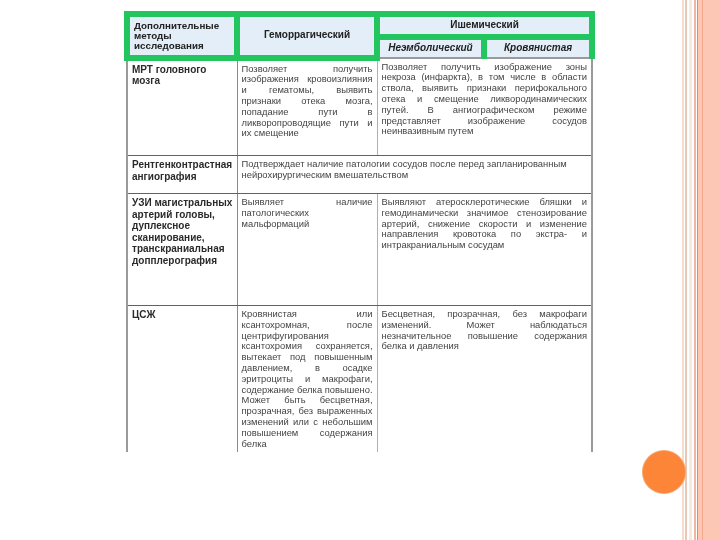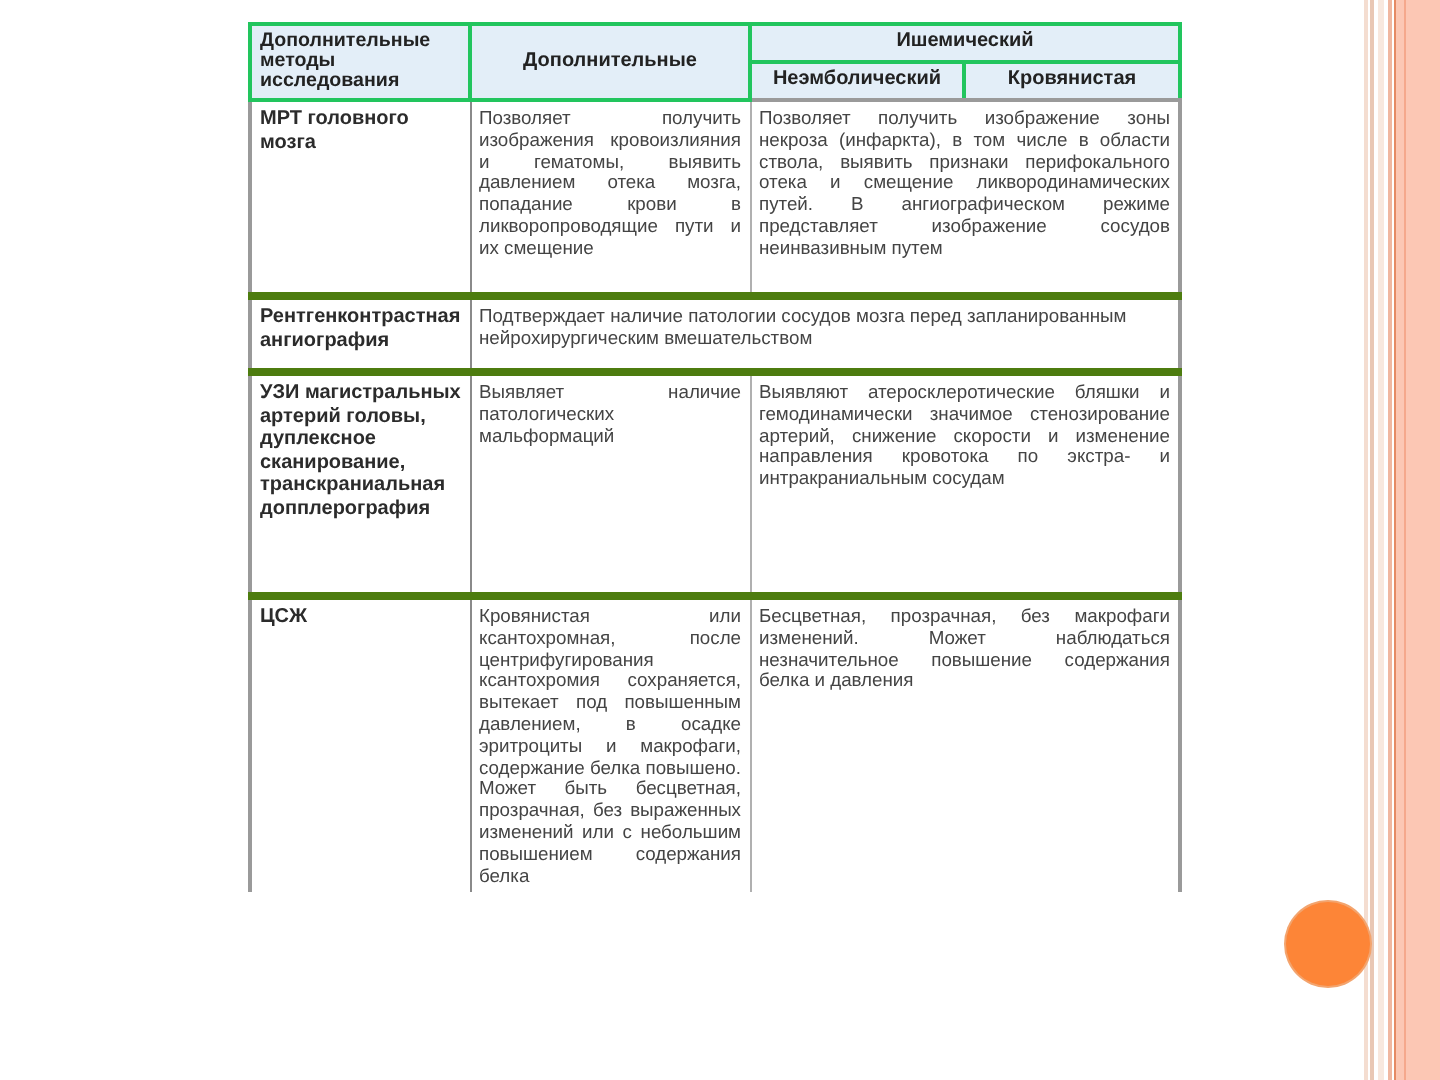--- a/index.html
+++ b/index.html
@@ -26,30 +26,30 @@
     
     .tbl {
       position: absolute; left: 124px; top: 11px; width: 465px;
       border-collapse: collapse; table-layout: fixed;
       border-left: 2px solid #9a9a9a; border-right: 2px solid #9a9a9a;
       font-size: 9.4px; line-height: 10.8px; color: #2b2b2b;
     }
     .tbl td, .tbl th { vertical-align: top; padding: 3px 4px; }
     .tbl th {
       background: #e3eef8; font-weight: bold; color: #222;
-      border: 2px solid #22c55e; font-size: 10px;
+      border: 6px solid #22c55e; font-size: 10px;
     }
     .tbl th.col1 { text-align: left; vertical-align: middle; font-size: 9.8px; line-height: 10px; }
     .tbl th.center { text-align: center; vertical-align: middle; }
-    .tbl td { border-top: 1px solid #999; border-bottom: 4px solid #4d7c0f; }
+    .tbl td { border-top: 1px solid #999; border-bottom: 1px solid #4d7c0f; }
     .tbl td.c1 { font-weight: bold; border-right: 1px solid #8a8a8a; font-size: 10px; line-height: 11.5px; }
     .tbl td.c2 { border-right: 1px solid #b0b0b0; text-align: justify; color: #444; }
     .tbl td.c3 { text-align: justify; color: #444; margin-left: 13px; }
     .tbl td.wide { text-align: left; color: #444; }
-    .hdr-row-sep th { border-bottom: 2px solid #9a9a9a; }
+    .hdr-row-sep th { border-bottom: 2px solid #9a9a9a; font-style: italic; }
   </style>
 </head>
 <body>
 
 <div class="stripes">
   <span class="s1"></span>
     <span class="s2"></span>
     <span class="s3"></span>
     <span class="s4"></span>
   <span class="s5"></span>
@@ -61,37 +61,37 @@
 <table class="tbl">
   <colgroup>
     <col style="width:110px">
     <col style="width:140px">
     <col style="width:107px">
     <col style="width:108px">
   </colgroup>
   <thead>
     <tr>
       <th rowspan="2" class="col1">Дополнительные методы исследования</th>
-      <th rowspan="2" class="center">Дополнительные</th>
+      <th rowspan="2" class="center">Геморрагический</th>
       <th colspan="2" class="center">Ишемический</th>
     </tr>
     <tr class="hdr-row-sep">
       <th class="center">Неэмболический</th>
       <th class="center">Кровянистая</th>
     </tr>
   </thead>
   <tbody>
     <tr style="height:98px">
       <td class="c1">МРТ головного мозга</td>
-      <td class="c2">Позволяет получить изображения кровоизлияния и гематомы, выявить давлением отека мозга, попадание крови в ликворопроводящие пути и их смещение</td>
+      <td class="c2">Позволяет получить изображения кровоизлияния и гематомы, выявить признаки отека мозга, попадание пути в ликворопроводящие пути и их смещение</td>
       <td class="c3" colspan="2">Позволяет получить изображение зоны некроза (инфаркта), в том числе в области ствола, выявить признаки перифокального отека и смещение ликвородинамических путей. В ангиографическом режиме представляет изображение сосудов неинвазивным путем</td>
     </tr>
     <tr style="height:38px">
       <td class="c1">Рентгенконтрастная ангиография</td>
-      <td class="wide" colspan="3">Подтверждает наличие патологии сосудов мозга перед запланированным нейрохирургическим вмешательством</td>
+      <td class="wide" colspan="3">Подтверждает наличие патологии сосудов после перед запланированным нейрохирургическим вмешательством</td>
     </tr>
     <tr style="height:112px">
       <td class="c1">УЗИ магистральных артерий головы, дуплексное сканирование, транскраниальная допплерография</td>
       <td class="c2">Выявляет наличие патологических мальформаций</td>
       <td class="c3" colspan="2">Выявляют атеросклеротические бляшки и гемодинамически значимое стенозирование артерий, снижение скорости и изменение направления кровотока по экстра- и интракраниальным сосудам</td>
     </tr>
     <tr>
       <td class="c1" style="border-bottom:none">ЦСЖ</td>
       <td class="c2" style="border-bottom:none">Кровянистая или ксантохромная, после центрифугирования ксантохромия сохраняется, вытекает под повышенным давлением, в осадке эритроциты и макрофаги, содержание белка повышено. Может быть бесцветная, прозрачная, без выраженных изменений или с небольшим повышением содержания белка</td>
       <td class="c3" colspan="2" style="border-bottom:none">Бесцветная, прозрачная, без макрофаги изменений. Может наблюдаться незначительное повышение содержания белка и давления</td>

